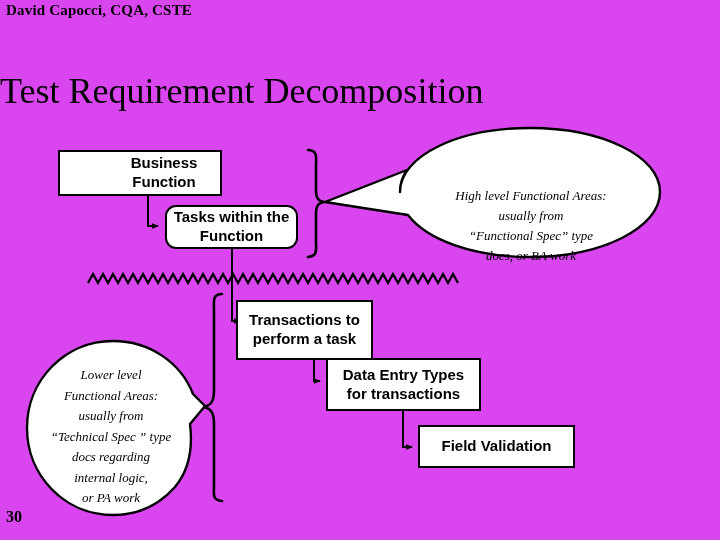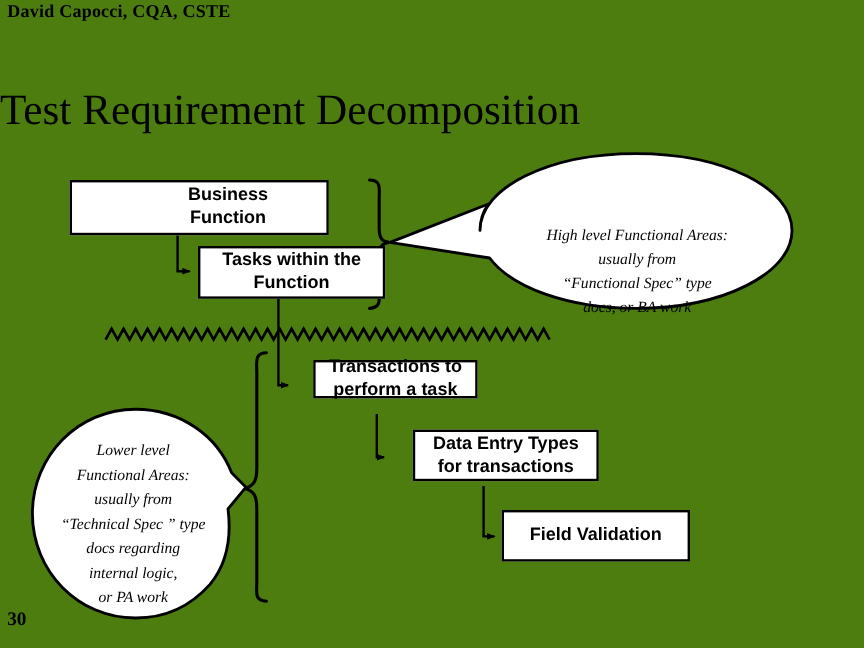--- a/index.html
+++ b/index.html
@@ -4,21 +4,21 @@
 <style>
   html, body {
     margin: 0;
     padding: 0;
     background: #ffffff;
   }
   #slide {
     position: relative;
     width: 720px;
     height: 540px;
-    background: #4d7c0f;
+    background: #d946ef;
     overflow: hidden;
     font-family: "Liberation Serif", serif;
     color: #000000;
   }
   #svg-layer {
     position: absolute;
     left: 0;
     top: 0;
     width: 720px;
     height: 540px;
@@ -172,30 +172,30 @@
                C193,448 189,470 175,487
                C159,505 138,515 113,515
                C65,515 27,476 27,428 Z" fill="#ffffff" stroke="#000000" stroke-width="2.4" stroke-linejoin="round"></path>
     </g>
   </svg>
 
   <div class="author">David Capocci, CQA, CSTE</div>
 
   <h1 class="slide-title">Test Requirement Decomposition</h1>
 
-  <div class="box" style="left:58px; top:150px; width:216px; height:46px;padding-left:48px;">Business
+  <div class="box" style="left:58px; top:150px; width:164px; height:46px;padding-left:48px;">Business
 Function</div>
 
-  <div class="box" style="left:165px; top:205px; width:156px; height:44px;">Tasks within the
+  <div class="box" style="left:165px; top:205px; width:133px; height:44px;border-radius:11px;">Tasks within the
 Function</div>
 
-  <div class="box" style="left:261px; top:300px; width:137px; height:32px;">Transactions to
+  <div class="box" style="left:236px; top:300px; width:137px; height:60px;">Transactions to
 perform a task</div>
 
-  <div class="box" style="left:344px; top:358px; width:155px; height:43px;">Data Entry Types
+  <div class="box" style="left:326px; top:358px; width:155px; height:53px;">Data Entry Types
 for transactions</div>
 
   <div class="box" style="left:418px; top:425px; width:157px; height:43px;">Field Validation</div>
 
   <div class="callout-text" style="left:420px; top:150px; width:222px;">High level Functional Areas:
 usually from
 “Functional Spec” type
 docs, or BA work</div>
 
   <div class="callout-text" style="left:31px; top:329px; width:160px; line-height:1.58;">Lower level

